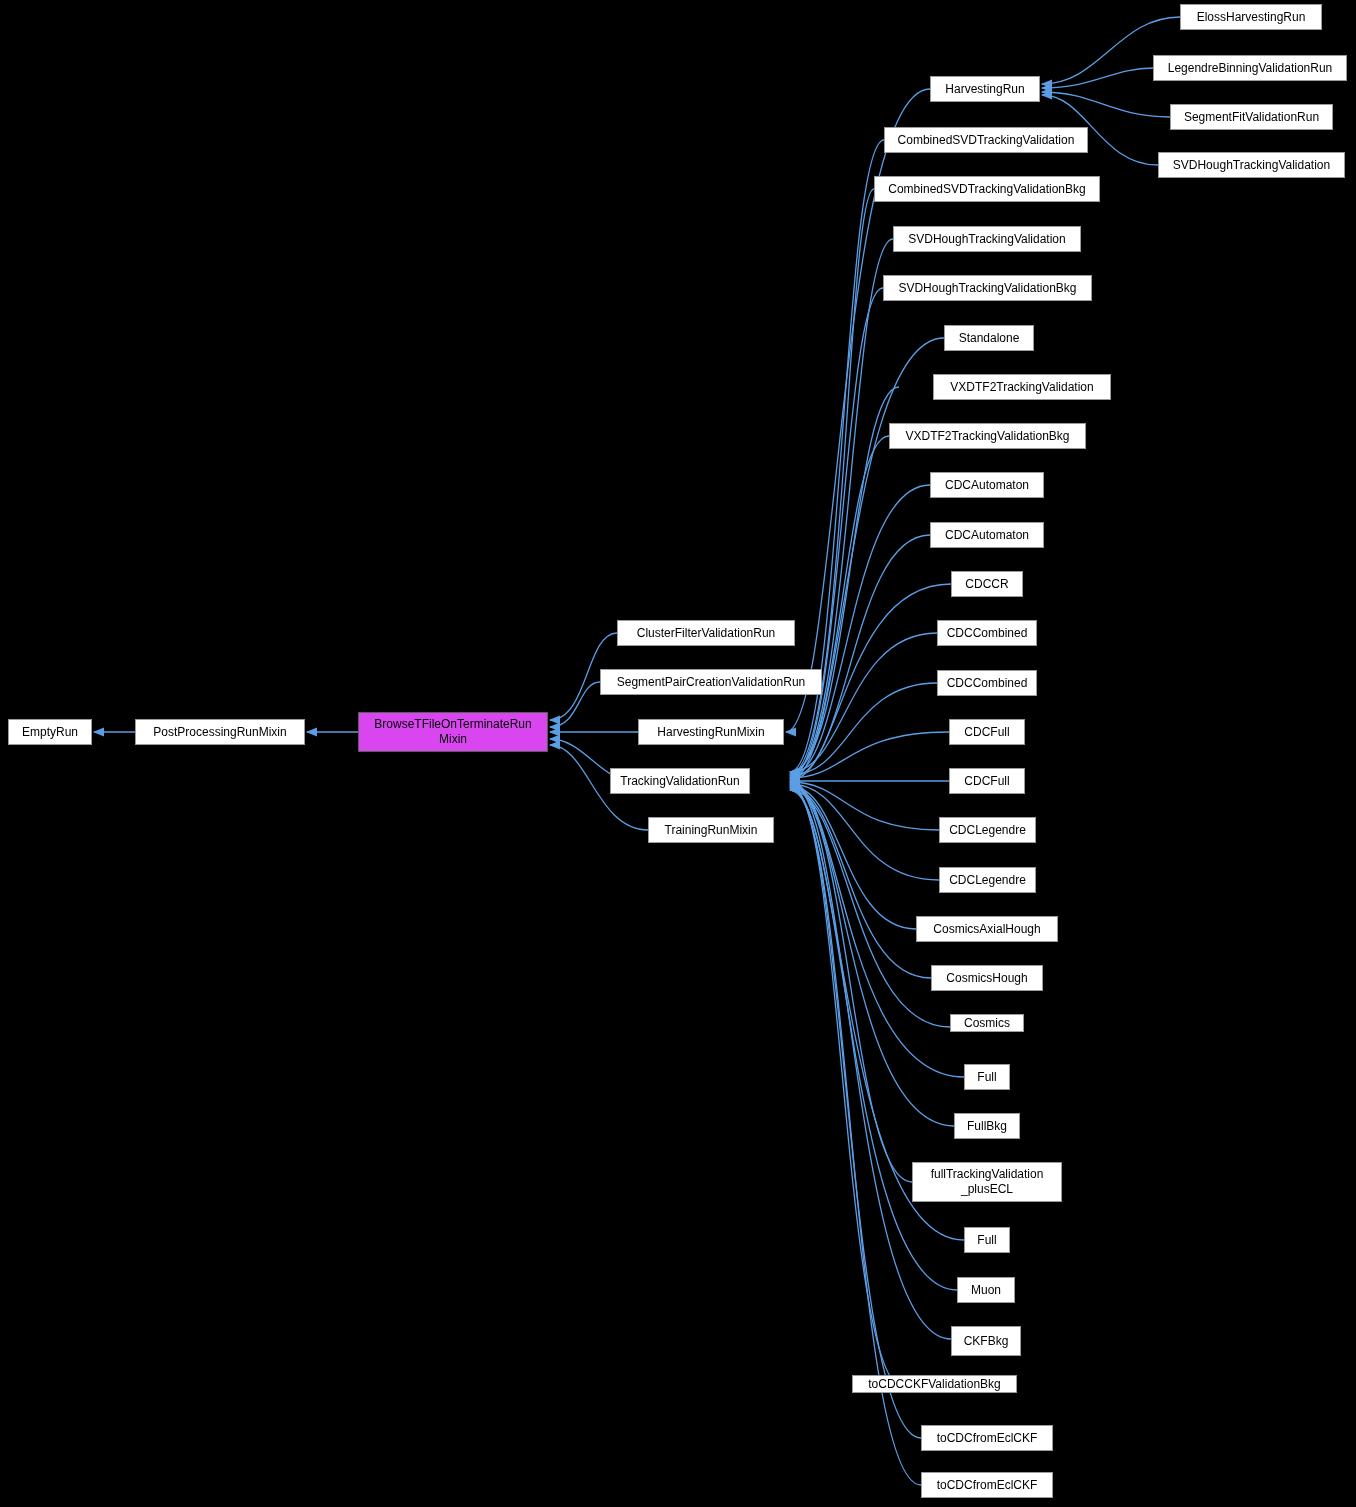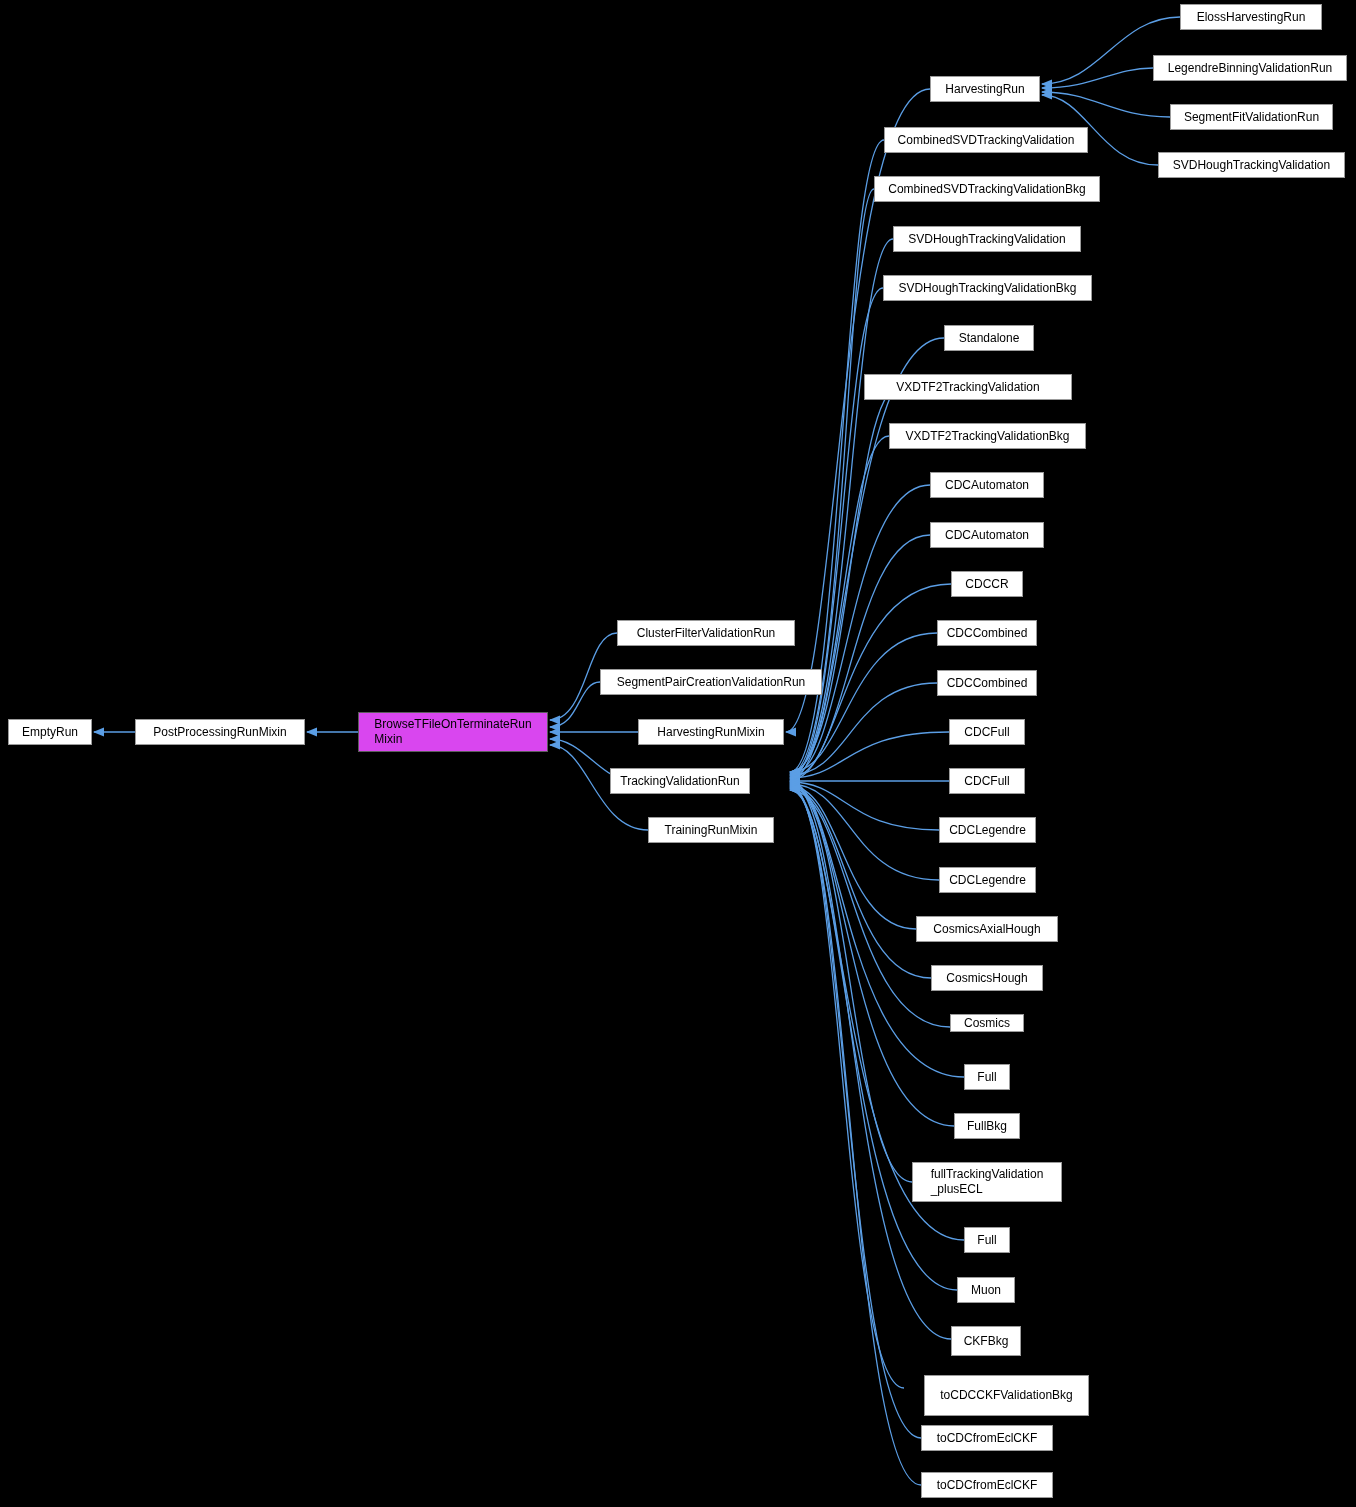--- a/index.html
+++ b/index.html
@@ -2,21 +2,21 @@
 <html><head>
 <meta charset="utf-8">
 <style>
   html,body{margin:0;padding:0;background:#000;}
   #canvas{position:relative;width:1356px;height:1507px;background:#000;overflow:hidden;
           font-family:"Liberation Sans",sans-serif;}
   #edges-svg{position:absolute;left:0;top:0;width:1356px;height:1507px;}
   .edge{fill:none;stroke:#5b9ee5;stroke-width:1.3px;}
   .node{position:absolute;background:#ffffff;border:1px solid #9b9b9b;color:#000;
         font-size:12px;line-height:1.25;display:flex;align-items:center;justify-content:center;
-        box-sizing:border-box;padding:0 3px;white-space:nowrap;cursor:pointer;}
+        text-align:center;box-sizing:border-box;padding:0 3px;white-space:nowrap;cursor:pointer;}
   .node.multiline{white-space:normal;}
   .node.current{background:#d946ef;border-color:#5c5c5c;cursor:default;}
 </style>
 </head>
 <body>
 
 <div id="canvas">
 
   <svg id="edges-svg" viewBox="0 0 1356 1507">
     <defs>
@@ -89,21 +89,21 @@
   <div class="node" style="left:1180px;top:4px;width:142px;height:26px">ElossHarvestingRun</div>
   <div class="node" style="left:1153px;top:55px;width:194px;height:26px">LegendreBinningValidationRun</div>
   <div class="node" style="left:1170px;top:104px;width:163px;height:26px">SegmentFitValidationRun</div>
   <div class="node" style="left:1158px;top:152px;width:187px;height:26px">SVDHoughTrackingValidation</div>
 
   <div class="node" style="left:884px;top:127px;width:204px;height:26px">CombinedSVDTrackingValidation</div>
   <div class="node" style="left:874px;top:176px;width:226px;height:26px">CombinedSVDTrackingValidationBkg</div>
   <div class="node" style="left:893px;top:226px;width:188px;height:26px">SVDHoughTrackingValidation</div>
   <div class="node" style="left:883px;top:275px;width:209px;height:26px">SVDHoughTrackingValidationBkg</div>
   <div class="node" style="left:944px;top:325px;width:90px;height:26px">Standalone</div>
-  <div class="node" style="left:864px;top:374px;width:208px;height:26px">VXDTF2TrackingValidation</div>
+  <div class="node" style="left:933px;top:374px;width:178px;height:26px">VXDTF2TrackingValidation</div>
   <div class="node" style="left:889px;top:423px;width:197px;height:26px">VXDTF2TrackingValidationBkg</div>
   <div class="node" style="left:930px;top:472px;width:114px;height:26px">CDCAutomaton</div>
   <div class="node" style="left:930px;top:522px;width:114px;height:26px">CDCAutomaton</div>
   <div class="node" style="left:951px;top:571px;width:72px;height:26px">CDCCR</div>
   <div class="node" style="left:937px;top:620px;width:100px;height:26px">CDCCombined</div>
   <div class="node" style="left:937px;top:670px;width:100px;height:26px">CDCCombined</div>
   <div class="node" style="left:949px;top:719px;width:76px;height:26px">CDCFull</div>
   <div class="node" style="left:949px;top:768px;width:76px;height:26px">CDCFull</div>
   <div class="node" style="left:939px;top:817px;width:97px;height:26px">CDCLegendre</div>
   <div class="node" style="left:939px;top:867px;width:97px;height:26px">CDCLegendre</div>
@@ -111,17 +111,17 @@
   <div class="node" style="left:931px;top:965px;width:112px;height:26px">CosmicsHough</div>
   <div class="node" style="left:950px;top:1014px;width:74px;height:18px">Cosmics</div>
   <div class="node" style="left:964px;top:1064px;width:46px;height:26px">Full</div>
   <div class="node" style="left:954px;top:1113px;width:66px;height:26px">FullBkg</div>
   <div class="node multiline" style="left:912px;top:1162px;width:150px;height:40px">
     <span><span>fullTrackingValidation</span><br><span>_plusECL</span></span>
   </div>
   <div class="node" style="left:964px;top:1227px;width:46px;height:26px">Full</div>
   <div class="node" style="left:957px;top:1277px;width:58px;height:26px">Muon</div>
   <div class="node" style="left:951px;top:1326px;width:70px;height:30px">CKFBkg</div>
-  <div class="node" style="left:924px;top:1375px;width:165px;height:41px">toCDCCKFValidationBkg</div>
+  <div class="node" style="left:852px;top:1375px;width:165px;height:18px">toCDCCKFValidationBkg</div>
   <div class="node" style="left:921px;top:1425px;width:132px;height:26px">toCDCfromEclCKF</div>
   <div class="node" style="left:921px;top:1472px;width:132px;height:26px">toCDCfromEclCKF</div>
 
 </div>
 
 </body></html>

